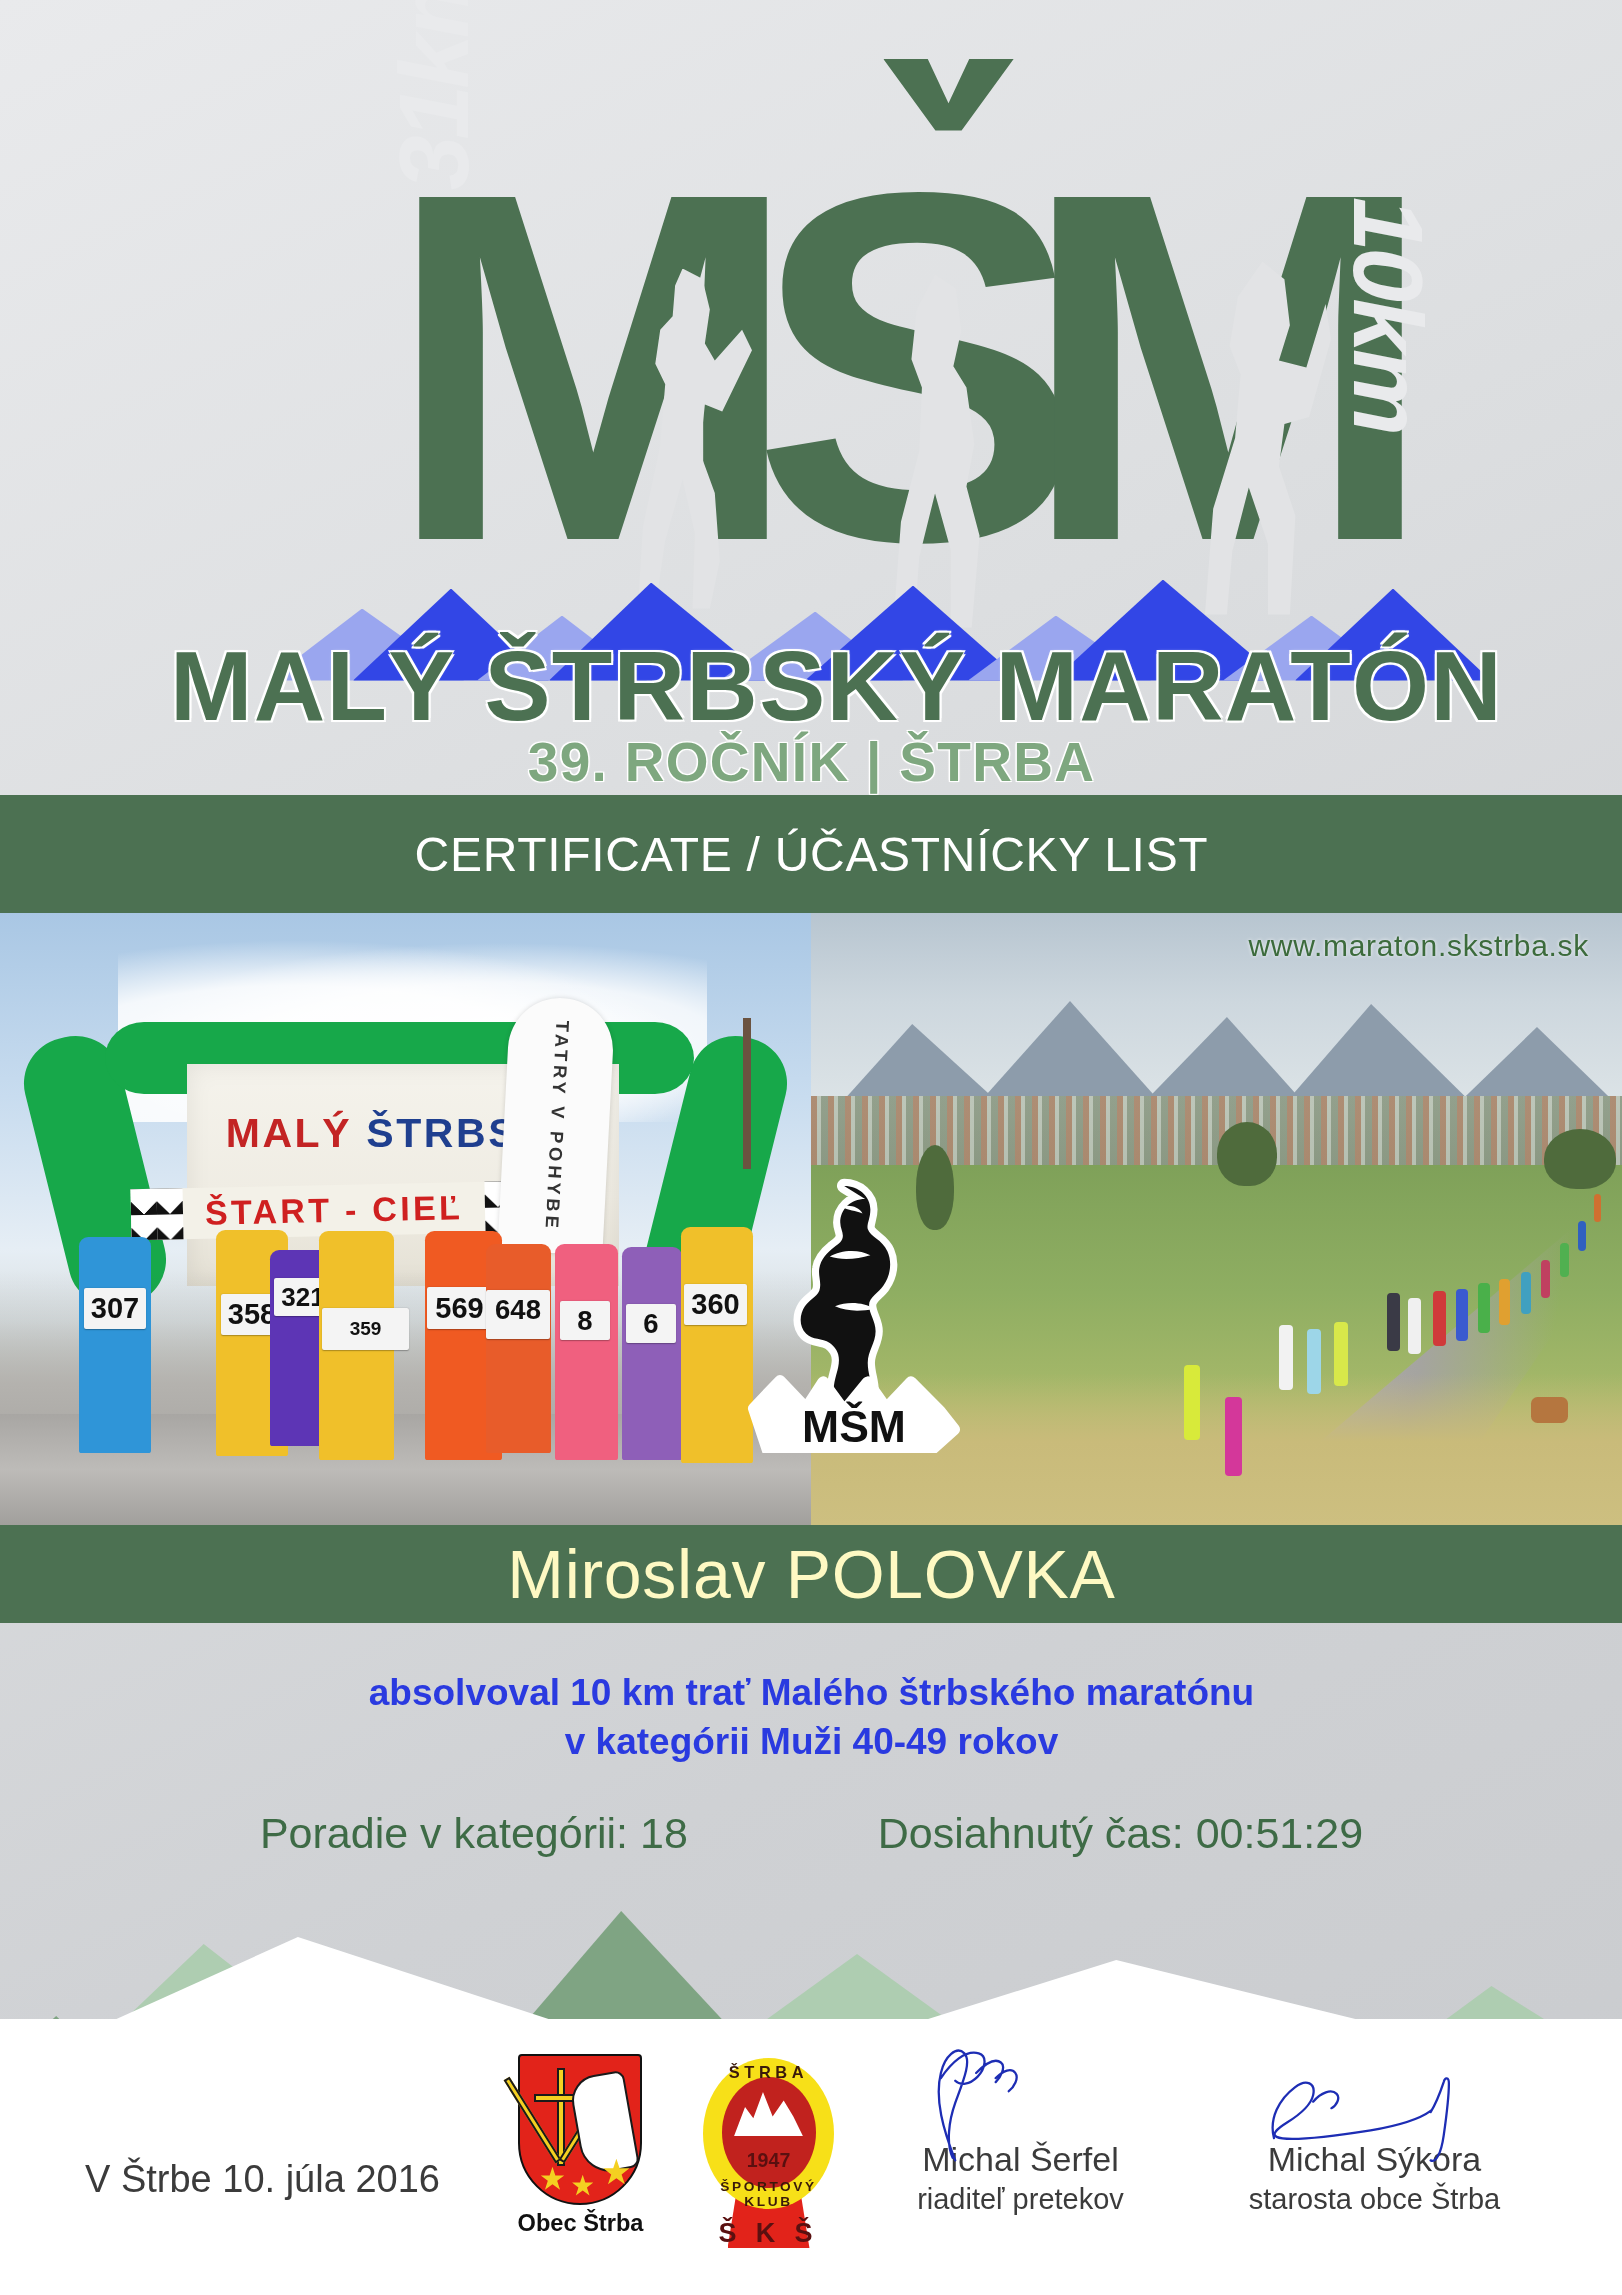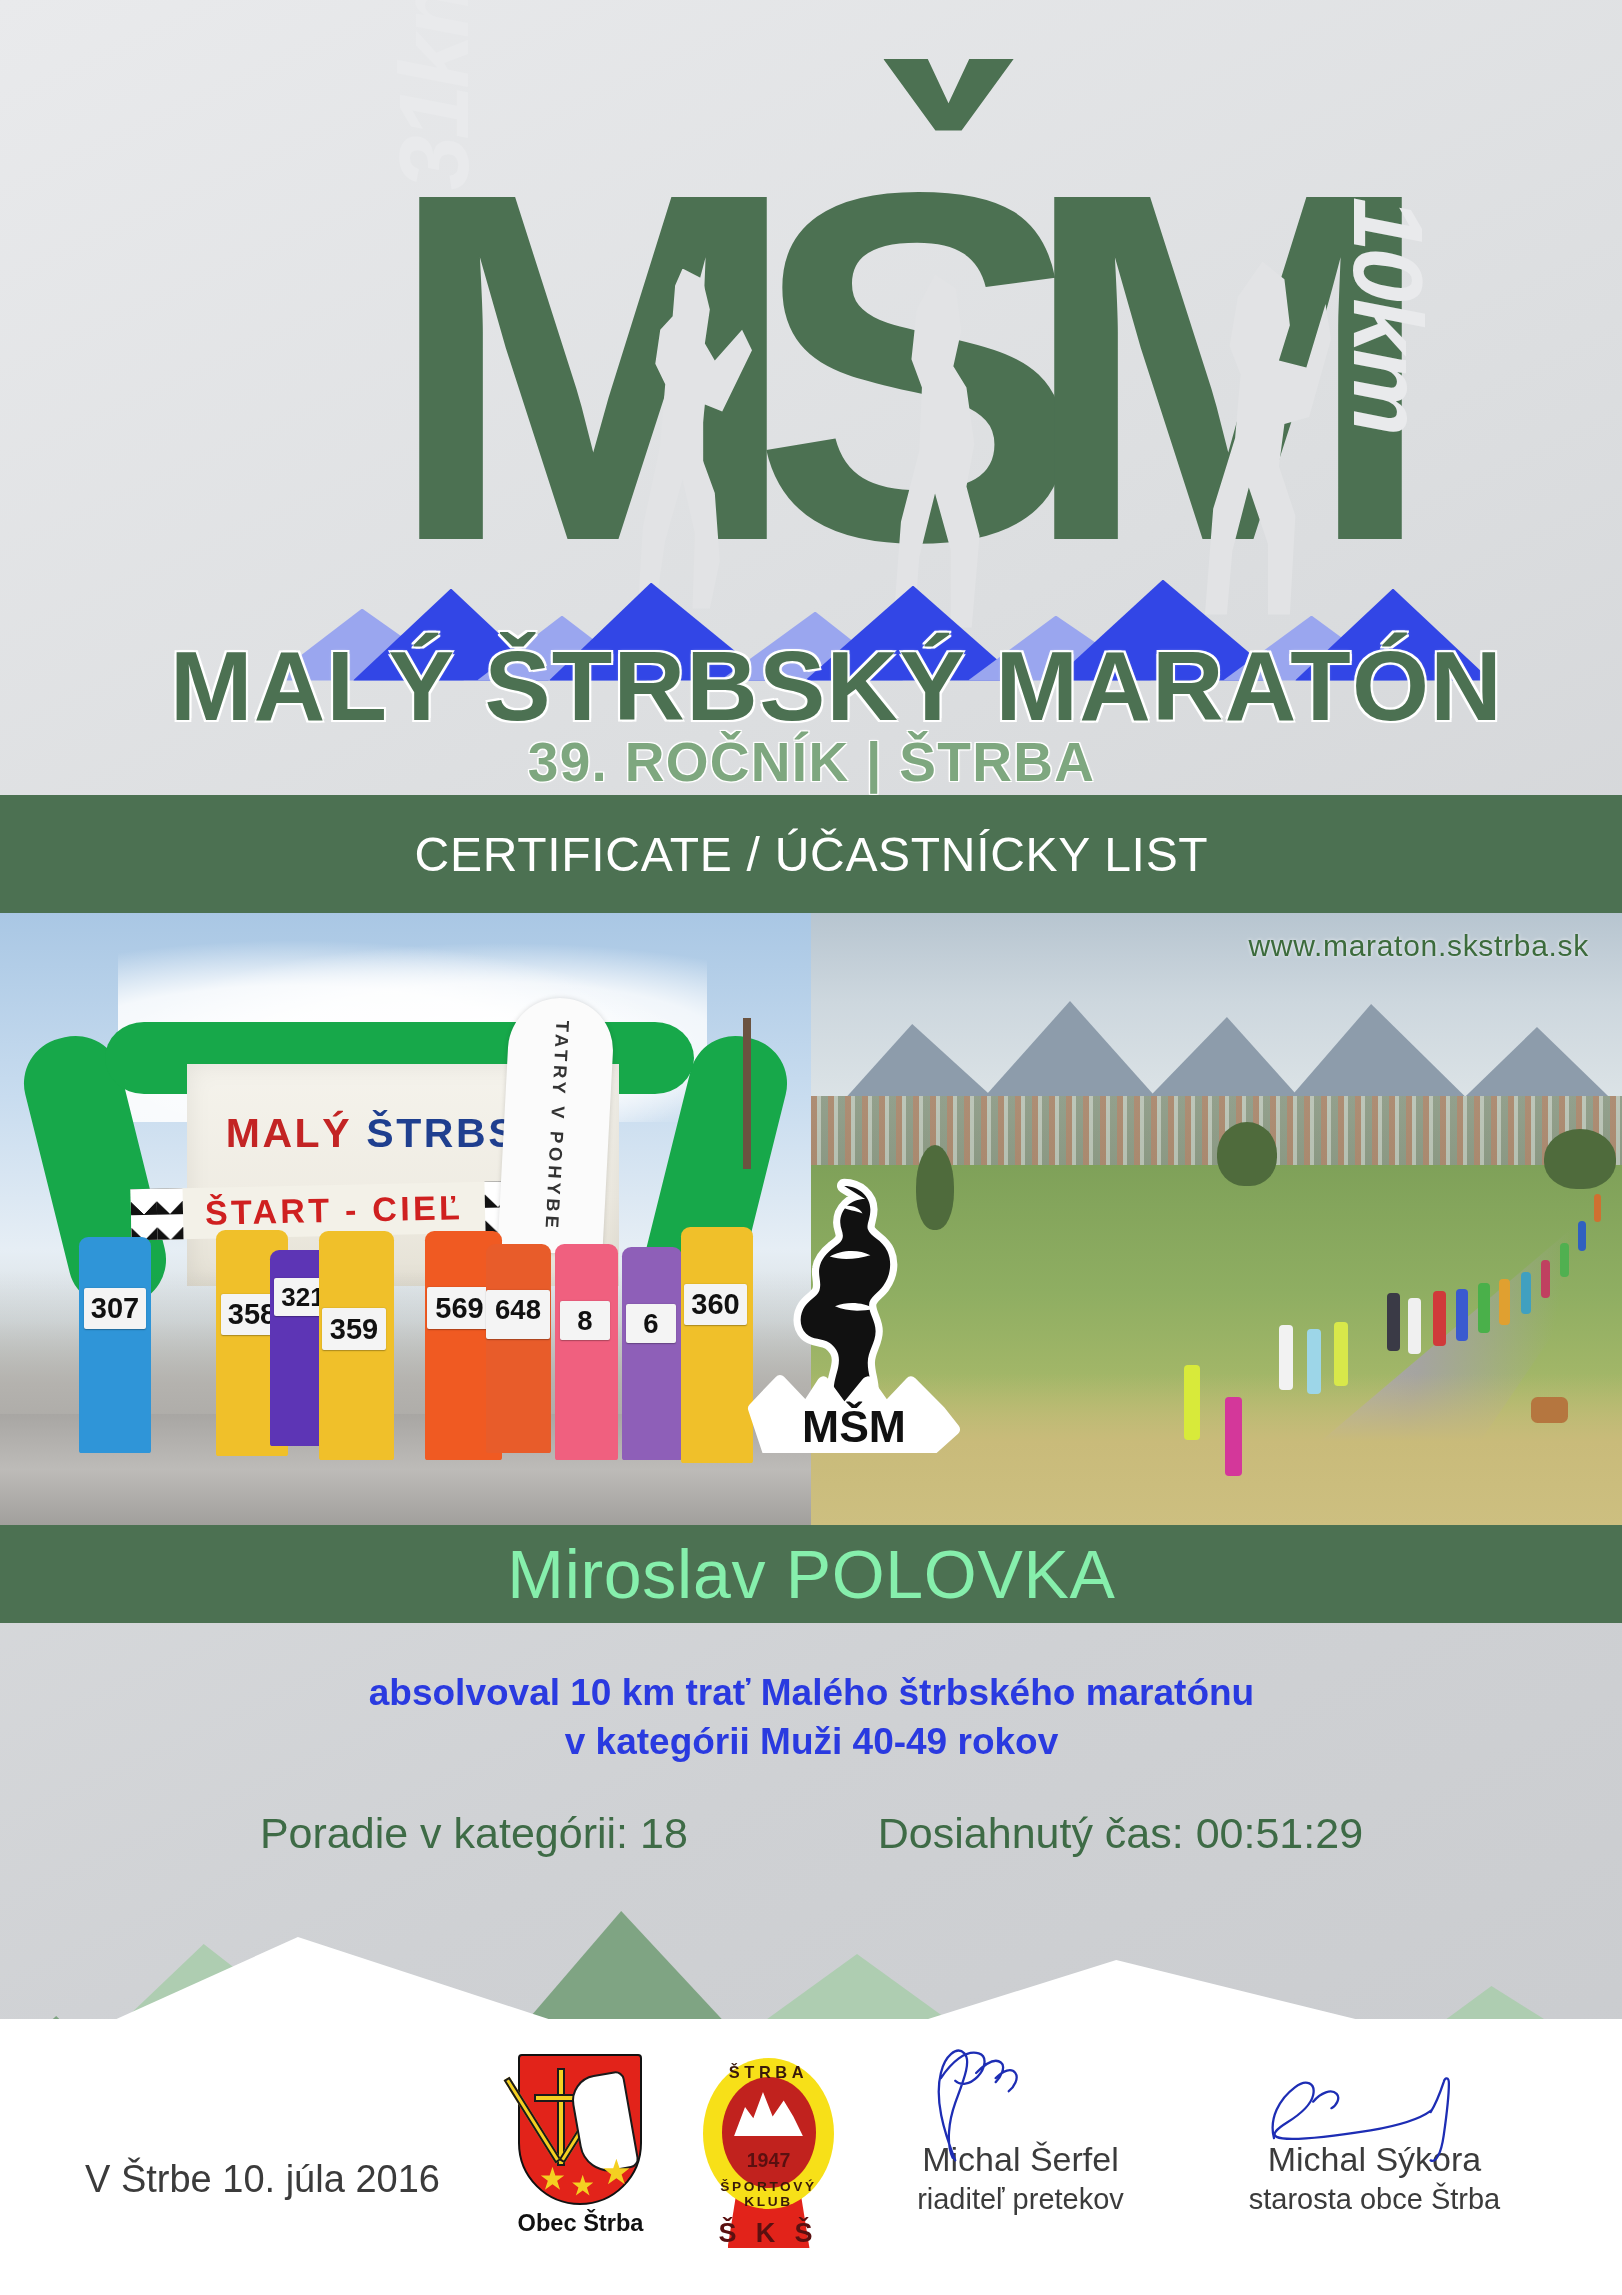--- a/index.html
+++ b/index.html
@@ -148,21 +148,21 @@
 
   .url { position:absolute; right:33px; top:16.4px; color:#3c6b3c; font-size:30px;
          letter-spacing:0.7px; text-shadow:0 0 3.9px rgba(255,255,255,.85); white-space:nowrap; }
 
   
   .decal { position:absolute; left:746px; top:1178px; width:216px; height:275px; z-index:5; }
 
   
   .name-bar { position:absolute; left:0; top:1525px; width:1623px; height:98px;
               background:#4c7152; display:flex; align-items:center; justify-content:center; }
-  .name-bar h2 { color:#86efac; font-size:68px; font-weight:normal; letter-spacing:0.7px;
+  .name-bar h2 { color:#fef9c3; font-size:68px; font-weight:normal; letter-spacing:0.7px;
                  white-space:nowrap; }
 
   
   .body-zone { position:absolute; left:0; top:1623px; width:1623px; height:288px; }
   .desc { position:absolute; left:0; width:100%; text-align:center; color:#2a3ae0;
           font-size:37px; font-weight:bold; white-space:nowrap; }
   .desc1 { top:49px; }
   .desc2 { top:98px; }
   .result-row { position:absolute; left:0; top:186px; width:100%;
                 display:flex; justify-content:center; gap:190px;align-items:flex-end; }
@@ -302,21 +302,21 @@
       <div class="runner-fig" style="left:79px;  bottom:72px; width:72px; height:216px; background:#2f95d8;"></div>
       <div class="bib" style="left:84px;  bottom:196px; width:62px;  height:41px; font-size:29px; line-height:41px;">307</div>
 
       <div class="runner-fig" style="left:216px;  bottom:69px; width:72px; height:226px; background:#f0c02a;"></div>
       <div class="bib" style="left:221px;  bottom:190px; width:62px;  height:41px; font-size:29px; line-height:41px;">358</div>
 
       <div class="runner-fig" style="left:270px;  bottom:79px; width:65px; height:196px; background:#5d35b5;"></div>
       <div class="bib" style="left:274px;  bottom:209px; width:58px;  height:38px; font-size:26px; line-height:38px;">321</div>
 
       <div class="runner-fig" style="left:319px;  bottom:65px; width:75px; height:229px; background:#f0c02a;"></div>
-      <div class="bib" style="left:322px;  bottom:175px; width:64px;  height:42px; font-size:29px; line-height:42px;">359</div>
+      <div class="bib" style="left:322px;  bottom:175px; width:87px;  height:42px; font-size:19px; line-height:42px;">359</div>
 
       <div class="runner-fig" style="left:425px;  bottom:65px; width:77px; height:229px; background:#f05a22;"></div>
       <div class="bib" style="left:427px;  bottom:196px; width:65px; height:42px; font-size:29px; line-height:42px;">569</div>
 
       <div class="runner-fig" style="left:486px;  bottom:72px; width:65px; height:209px; background:#e85c2a;"></div>
       <div class="bib" style="left:486px;  bottom:186px; width:64px;  height:49px; font-size:27.5px; line-height:39px;">648</div>
 
       <div class="runner-fig" style="left:555px;  bottom:65px; width:63px;  height:216px; background:#f0607f;"></div>
       <div class="bib" style="left:560px;  bottom:185px; width:50px;  height:39px; font-size:27.5px; line-height:39px;">8</div>
 

